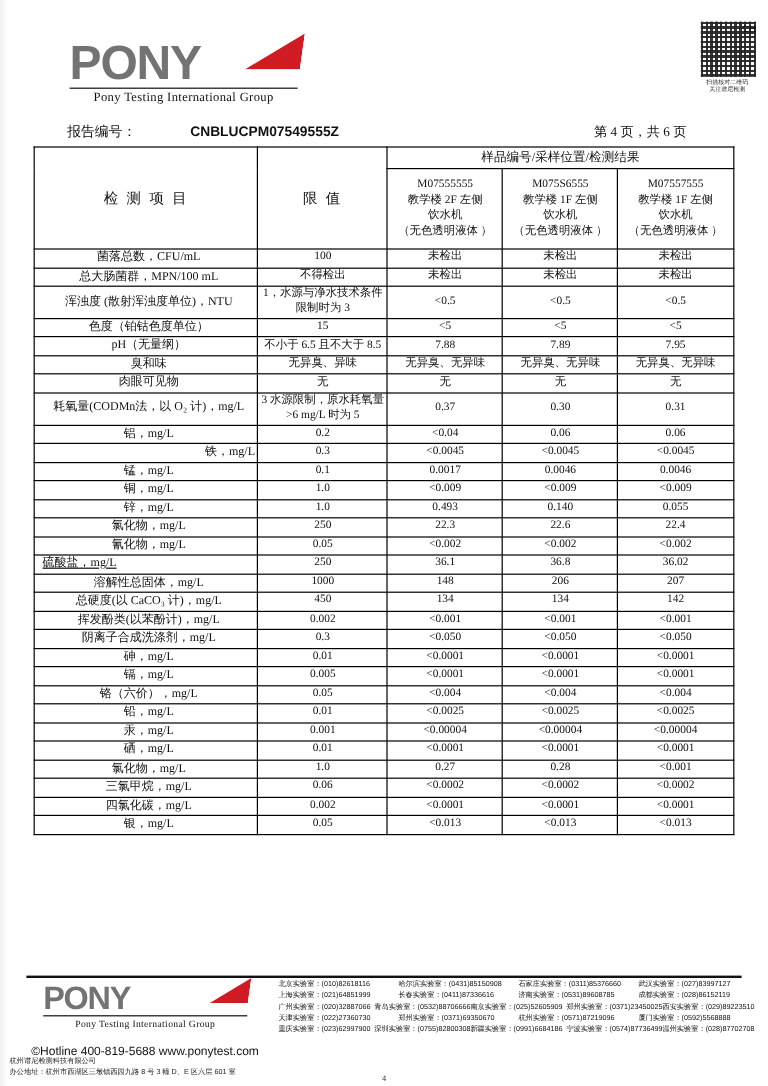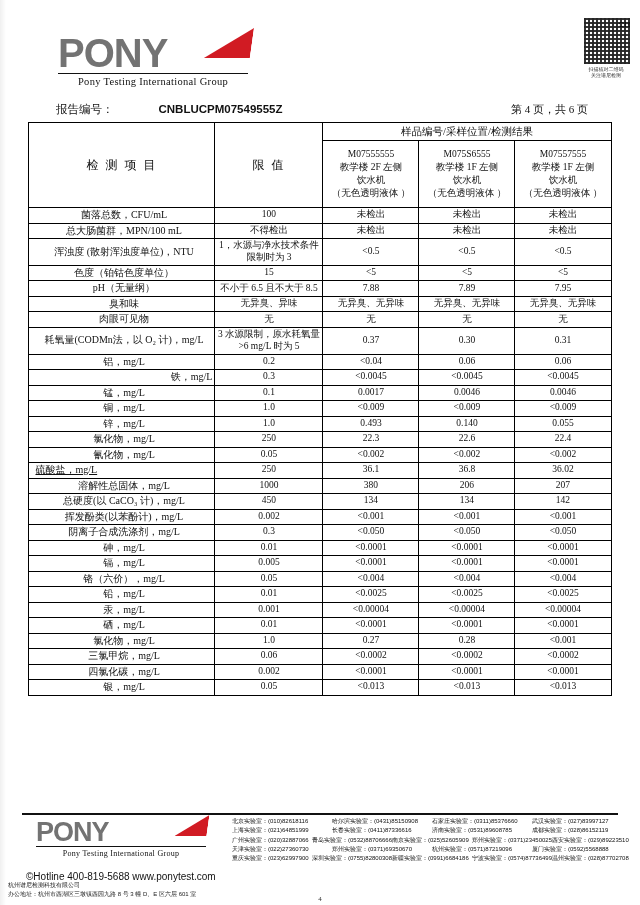--- a/index.html
+++ b/index.html
@@ -76,21 +76,21 @@
   }
   
   .rowline{
     position:relative;
     margin:6px 22px 2px 22px;
     height:18px;
     font-size:11.5px;
   }
   .report-no{position:absolute;left:34px;top:0;}
   .report-no b{font-family:"Liberation Sans",sans-serif;font-weight:bold;margin-left:45px;}
-  .page-no{position:absolute;right:30px;top:0;font-size:11px;}
+  .page-no{position:absolute;right:46px;top:0;font-size:11px;}
   
   table{
     border-collapse:collapse;
     margin:0 auto;
     width:582px;
     table-layout:fixed;
     font-size:10px;
   }
   td,th{
     border:1px solid #000;
@@ -331,21 +331,21 @@
         <tr>
           <td class="itemcell left" style=" text-decoration: underline;">硫酸盐，mg/L</td>
           <td class="limcell">250</td>
           <td class="valcell">36.1</td>
           <td class="valcell">36.8</td>
           <td class="valcell">36.02</td>
         </tr>
         <tr>
           <td class="itemcell left" style="text-align: center;">溶解性总固体，mg/L</td>
           <td class="limcell">1000</td>
-          <td class="valcell">380</td>
+          <td class="valcell">148</td>
           <td class="valcell">206</td>
           <td class="valcell">207</td>
         </tr>
         <tr>
           <td class="itemcell left" style="text-align: center;">总硬度(以 CaCO₃ 计)，mg/L</td>
           <td class="limcell">450</td>
           <td class="valcell">134</td>
           <td class="valcell">134</td>
           <td class="valcell">142</td>
         </tr>

